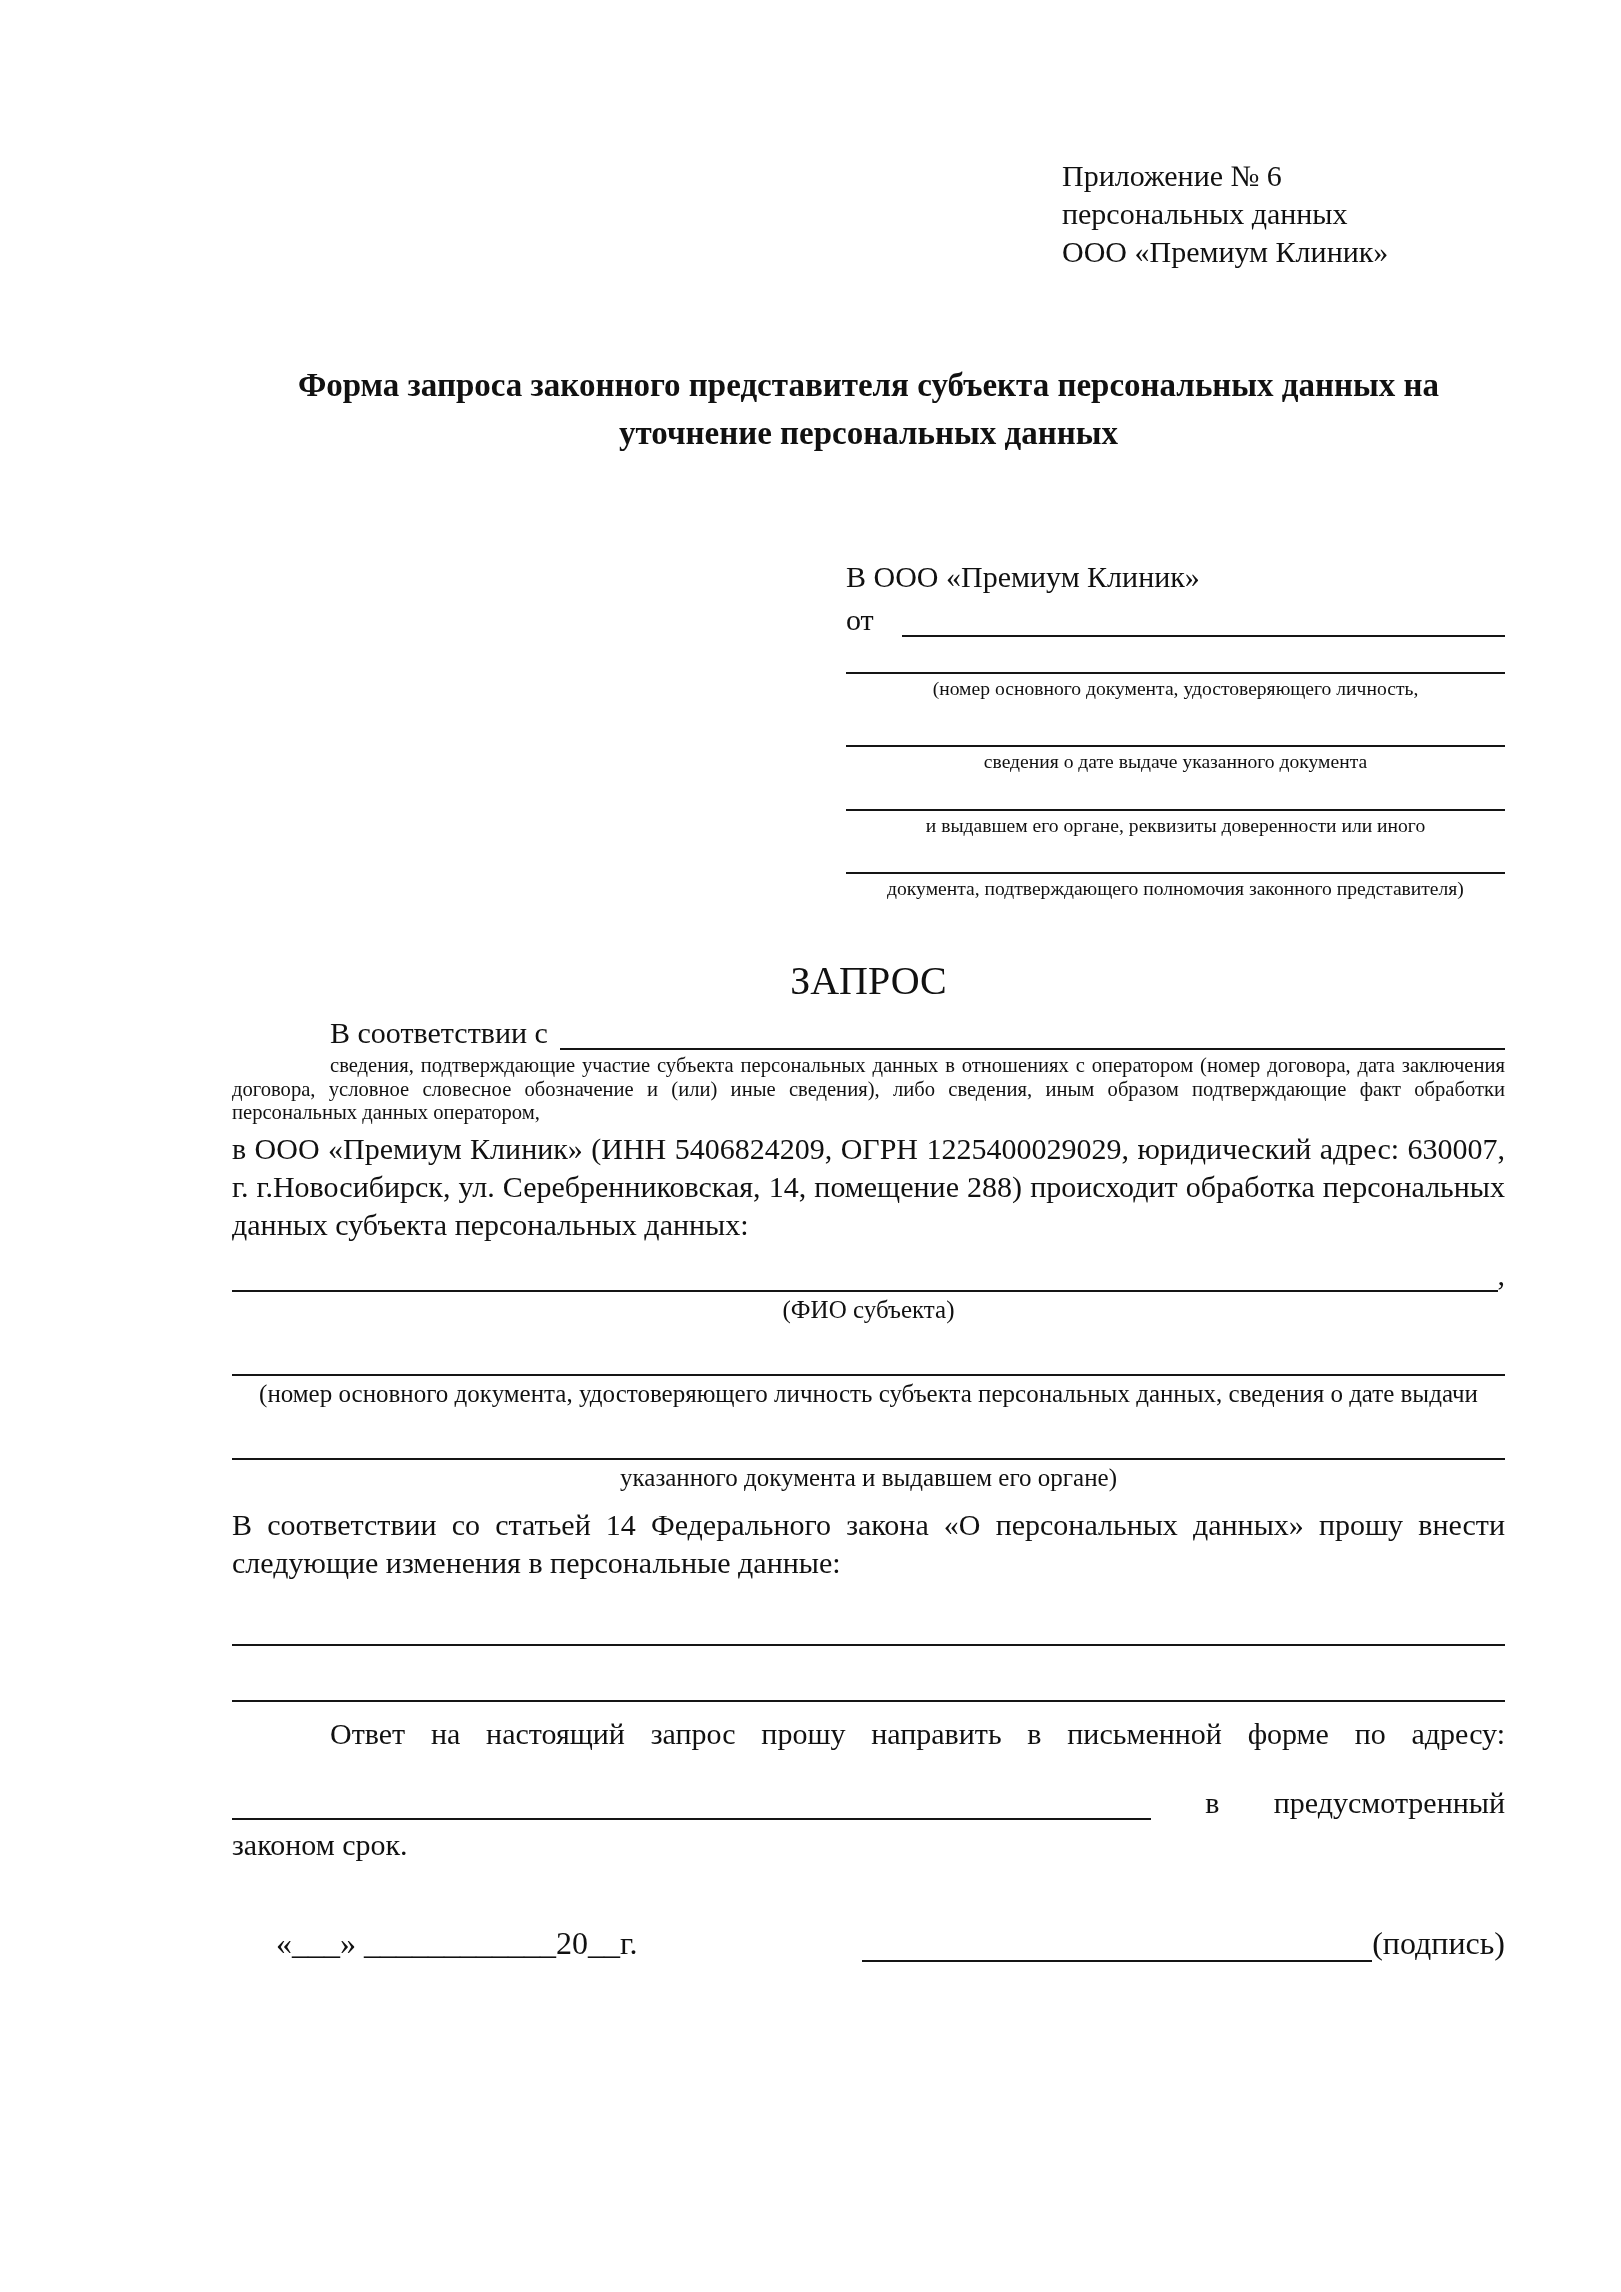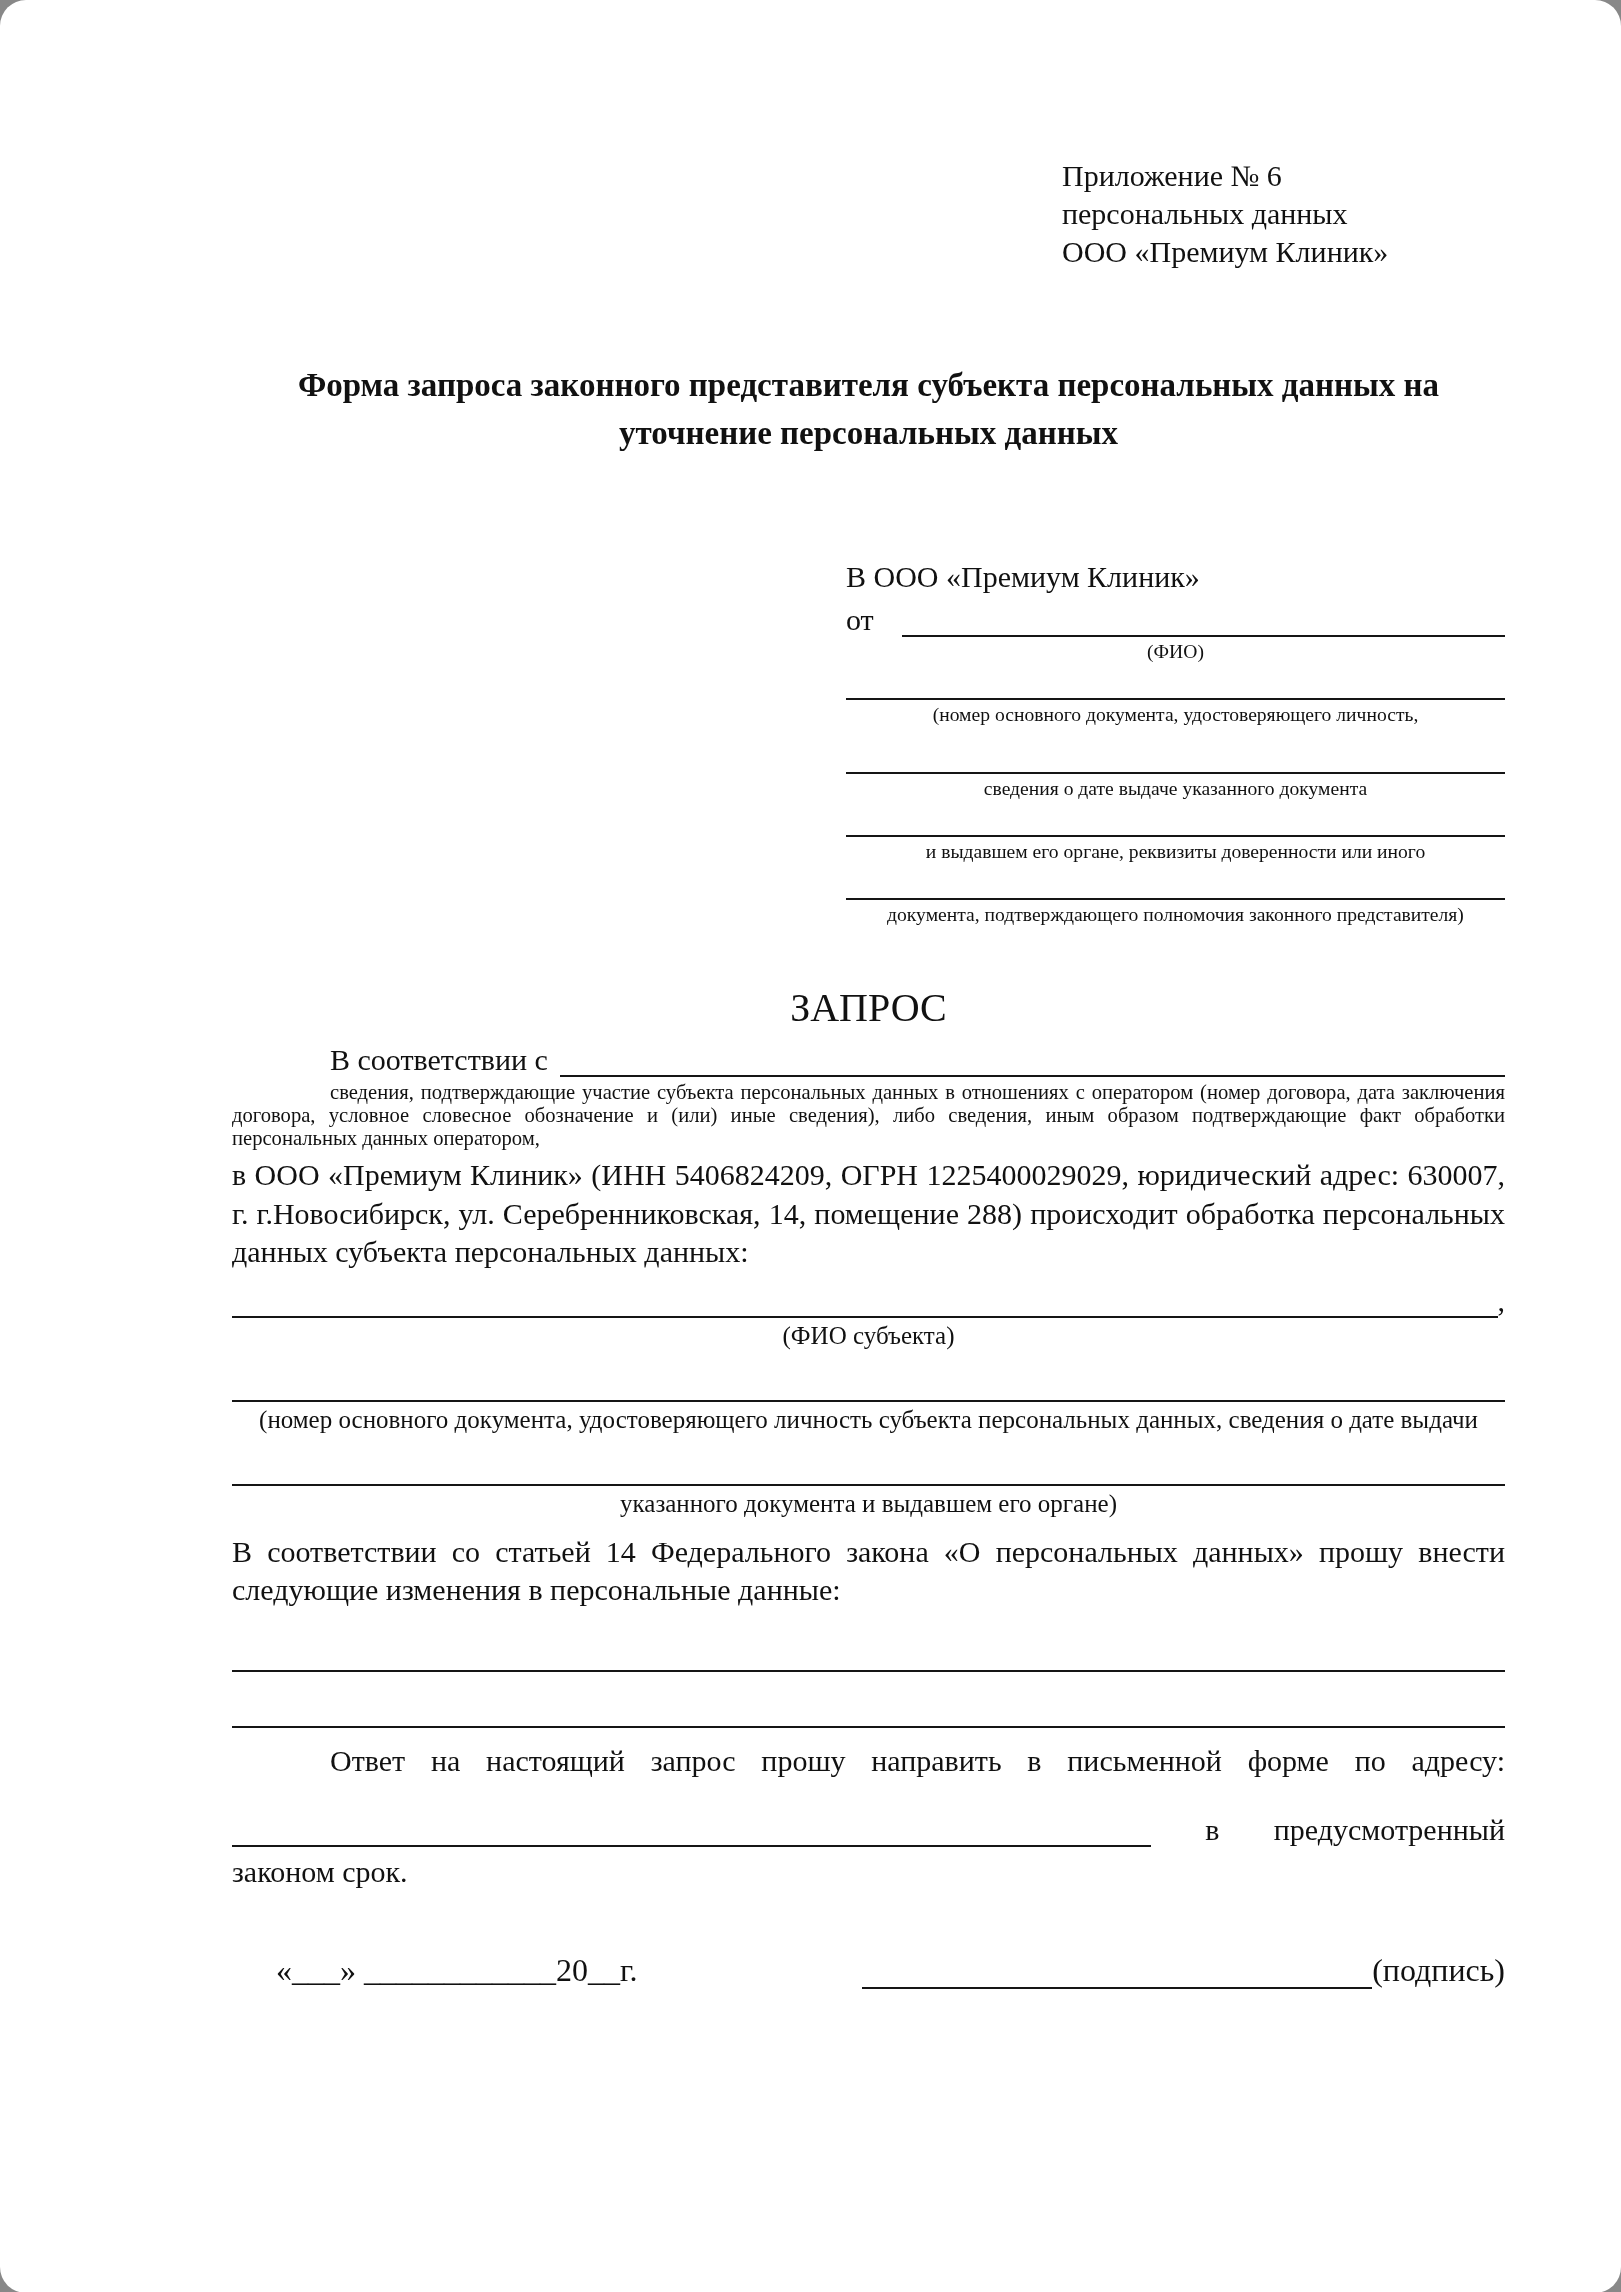--- a/index.html
+++ b/index.html
@@ -6,21 +6,20 @@
   .page {
     position:relative;
     width:1621px; height:2293px;
     margin:0 auto;
     background:#ffffff;
     color:#111111;
     font-family:"Liberation Serif","DejaVu Serif",serif;
     box-sizing:border-box;
     padding:157px 116px 0 232px;
     overflow:hidden;
-    border-radius:26px;
   }
   .body-txt { font-size:30px; line-height:1.27; }
   .just { text-align:justify; }
 
   
   .header-note { width:443px; margin-left:auto; font-size:30px; line-height:1.26; }
 
   
   .doc-title {
     margin:92px 0 0 0;
@@ -74,21 +73,20 @@
   </div>
 
   <h1 class="doc-title">Форма запроса законного представителя субъекта персональных данных на уточнение персональных данных</h1>
 
   <div class="addressee">
     <div>В ООО «Премиум Клиник»</div>
     <div class="flex-row from-row">
       <span>от</span>
       <div class="fill-ul"></div>
     </div>
-    <div class="cap">(ФИО)</div>
     <div class="fld h1"></div>
     <div class="cap">(номер основного документа, удостоверяющего личность,</div>
     <div class="fld h2"></div>
     <div class="cap">сведения о дате выдаче указанного документа</div>
     <div class="fld h1"></div>
     <div class="cap">и выдавшем его органе, реквизиты доверенности или иного</div>
     <div class="fld h1"></div>
     <div class="cap">документа, подтверждающего полномочия законного представителя)</div>
   </div>
 

